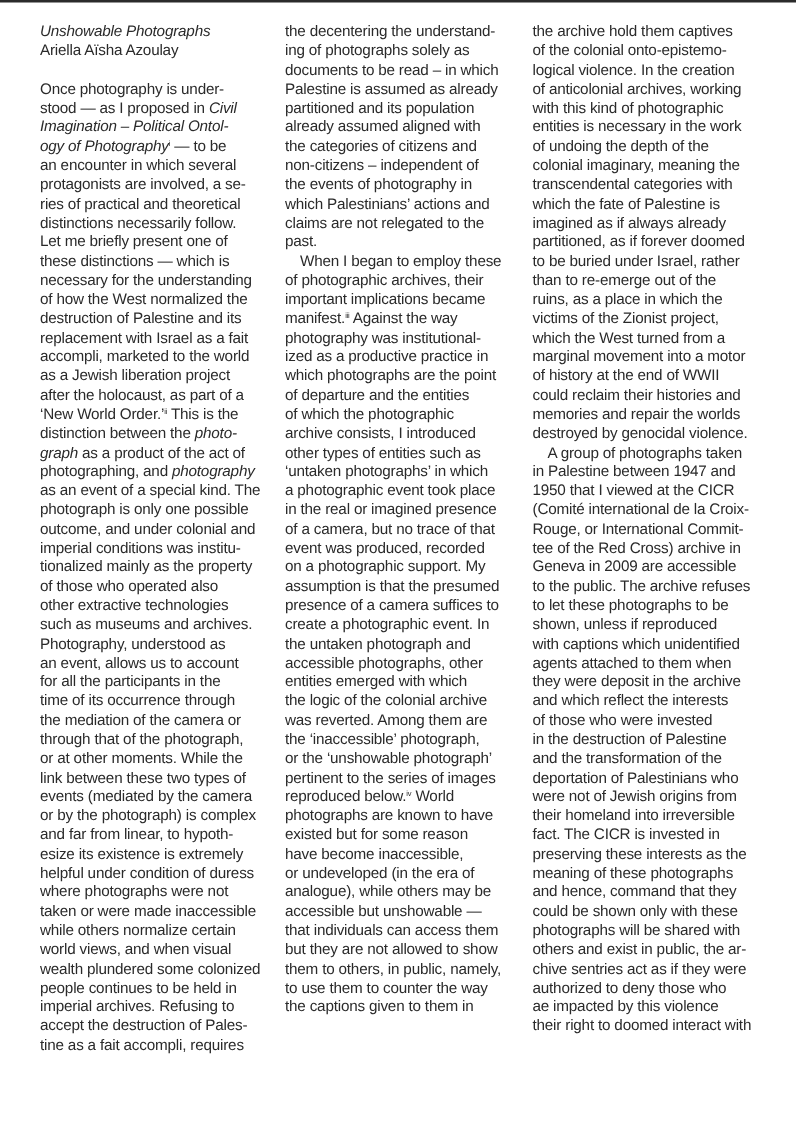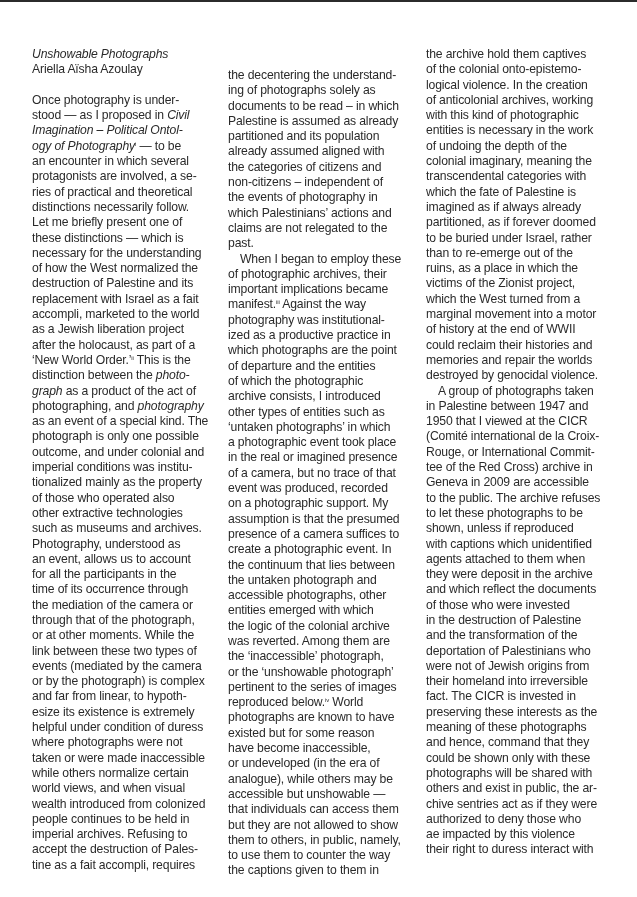--- a/index.html
+++ b/index.html
@@ -2,25 +2,25 @@
 <html><head>
 <meta charset="utf-8">
 <style>
   html, body { margin: 0; padding: 0; }
   body {
     width: 637px; height: 897px; background: #ffffff; overflow: hidden;
     position: relative; border-top: 2px solid #2b2b2b; box-sizing: border-box;
     font-family: "Liberation Sans", sans-serif; color: #2a2a2a;
   }
   .col {
-    position: absolute; top: 45px; width: 200px;
+    position: absolute; top: 16px; width: 200px;
     font-size: 12.2px; line-height: 15.3px; letter-spacing: -0.15px;
   }
   #col1 { left: 32px; }
-  #col2 { left: 228px; margin-top: 21px; }
+  #col2 { left: 228px; }
   #col3 { left: 426px; }
   .line { white-space: nowrap; display: block; height: 15.3px; }
   .blank { height: 15.3px; }
   .indent { padding-left: 12px; }
   i, .it { font-style: italic; }
   sup { font-size: 6px; vertical-align: 4px; line-height: 0; }
 </style>
 </head>
 <body>
 
@@ -68,21 +68,21 @@
       <span class="line"><span>link between these two types of</span></span>
       <span class="line"><span>events (mediated by the camera</span></span>
       <span class="line"><span>or by the photograph) is complex</span></span>
       <span class="line"><span>and far from linear, to hypoth-</span></span>
       <span class="line"><span>esize its existence is extremely</span></span>
       <span class="line"><span>helpful under condition of duress</span></span>
       <span class="line"><span>where photographs were not</span></span>
       <span class="line"><span>taken or were made inaccessible</span></span>
       <span class="line"><span>while others normalize certain</span></span>
       <span class="line"><span>world views, and when visual</span></span>
-      <span class="line"><span>wealth introduced from colonized</span></span>
+      <span class="line"><span>wealth plundered some colonized</span></span>
       <span class="line"><span>people continues to be held in</span></span>
       <span class="line"><span>imperial archives. Refusing to</span></span>
       <span class="line"><span>accept the destruction of Pales-</span></span>
       <span class="line"><span>tine as a fait accompli, requires</span></span>
     </div>
 </div>
 
 <div id="col2" class="col">
   <div>
       <span class="line"><span>the decentering the understand-</span></span>
@@ -110,21 +110,20 @@
       <span class="line"><span>other types of entities such as</span></span>
       <span class="line"><span>‘untaken photographs’ in which</span></span>
       <span class="line"><span>a photographic event took place</span></span>
       <span class="line"><span>in the real or imagined presence</span></span>
       <span class="line"><span>of a camera, but no trace of that</span></span>
       <span class="line"><span>event was produced, recorded</span></span>
       <span class="line"><span>on a photographic support. My</span></span>
       <span class="line"><span>assumption is that the presumed</span></span>
       <span class="line"><span>presence of a camera suffices to</span></span>
       <span class="line"><span>create a photographic event. In</span></span>
-      <span class="line"><span>the continuum that lies between</span></span>
       <span class="line"><span>the untaken photograph and</span></span>
       <span class="line"><span>accessible photographs, other</span></span>
       <span class="line"><span>entities emerged with which</span></span>
       <span class="line"><span>the logic of the colonial archive</span></span>
       <span class="line"><span>was reverted. Among them are</span></span>
       <span class="line"><span>the ‘inaccessible’ photograph,</span></span>
       <span class="line"><span>or the ‘unshowable photograph’</span></span>
       <span class="line"><span>pertinent to the series of images</span></span>
       <span class="line"><span>reproduced below.</span><sup>iv</sup><span> World</span></span>
       <span class="line"><span>photographs are known to have</span></span>
@@ -171,32 +170,32 @@
       <span class="line"><span>(Comité international de la Croix-</span></span>
       <span class="line"><span>Rouge, or International Commit-</span></span>
       <span class="line"><span>tee of the Red Cross) archive in</span></span>
       <span class="line"><span>Geneva in 2009 are accessible</span></span>
       <span class="line"><span>to the public. The archive refuses</span></span>
       <span class="line"><span>to let these photographs to be</span></span>
       <span class="line"><span>shown, unless if reproduced</span></span>
       <span class="line"><span>with captions which unidentified</span></span>
       <span class="line"><span>agents attached to them when</span></span>
       <span class="line"><span>they were deposit in the archive</span></span>
-      <span class="line"><span>and which reflect the documents</span></span>
+      <span class="line"><span>and which reflect the interests</span></span>
       <span class="line"><span>of those who were invested</span></span>
       <span class="line"><span>in the destruction of Palestine</span></span>
       <span class="line"><span>and the transformation of the</span></span>
       <span class="line"><span>deportation of Palestinians who</span></span>
       <span class="line"><span>were not of Jewish origins from</span></span>
       <span class="line"><span>their homeland into irreversible</span></span>
       <span class="line"><span>fact. The CICR is invested in</span></span>
       <span class="line"><span>preserving these interests as the</span></span>
       <span class="line"><span>meaning of these photographs</span></span>
       <span class="line"><span>and hence, command that they</span></span>
       <span class="line"><span>could be shown only with these</span></span>
       <span class="line"><span>photographs will be shared with</span></span>
       <span class="line"><span>others and exist in public, the ar-</span></span>
       <span class="line"><span>chive sentries act as if they were</span></span>
       <span class="line"><span>authorized to deny those who</span></span>
       <span class="line"><span>ae impacted by this violence</span></span>
-      <span class="line"><span>their right to duress interact with</span></span>
+      <span class="line"><span>their right to doomed interact with</span></span>
     </div>
 </div>
 
 </body></html>

